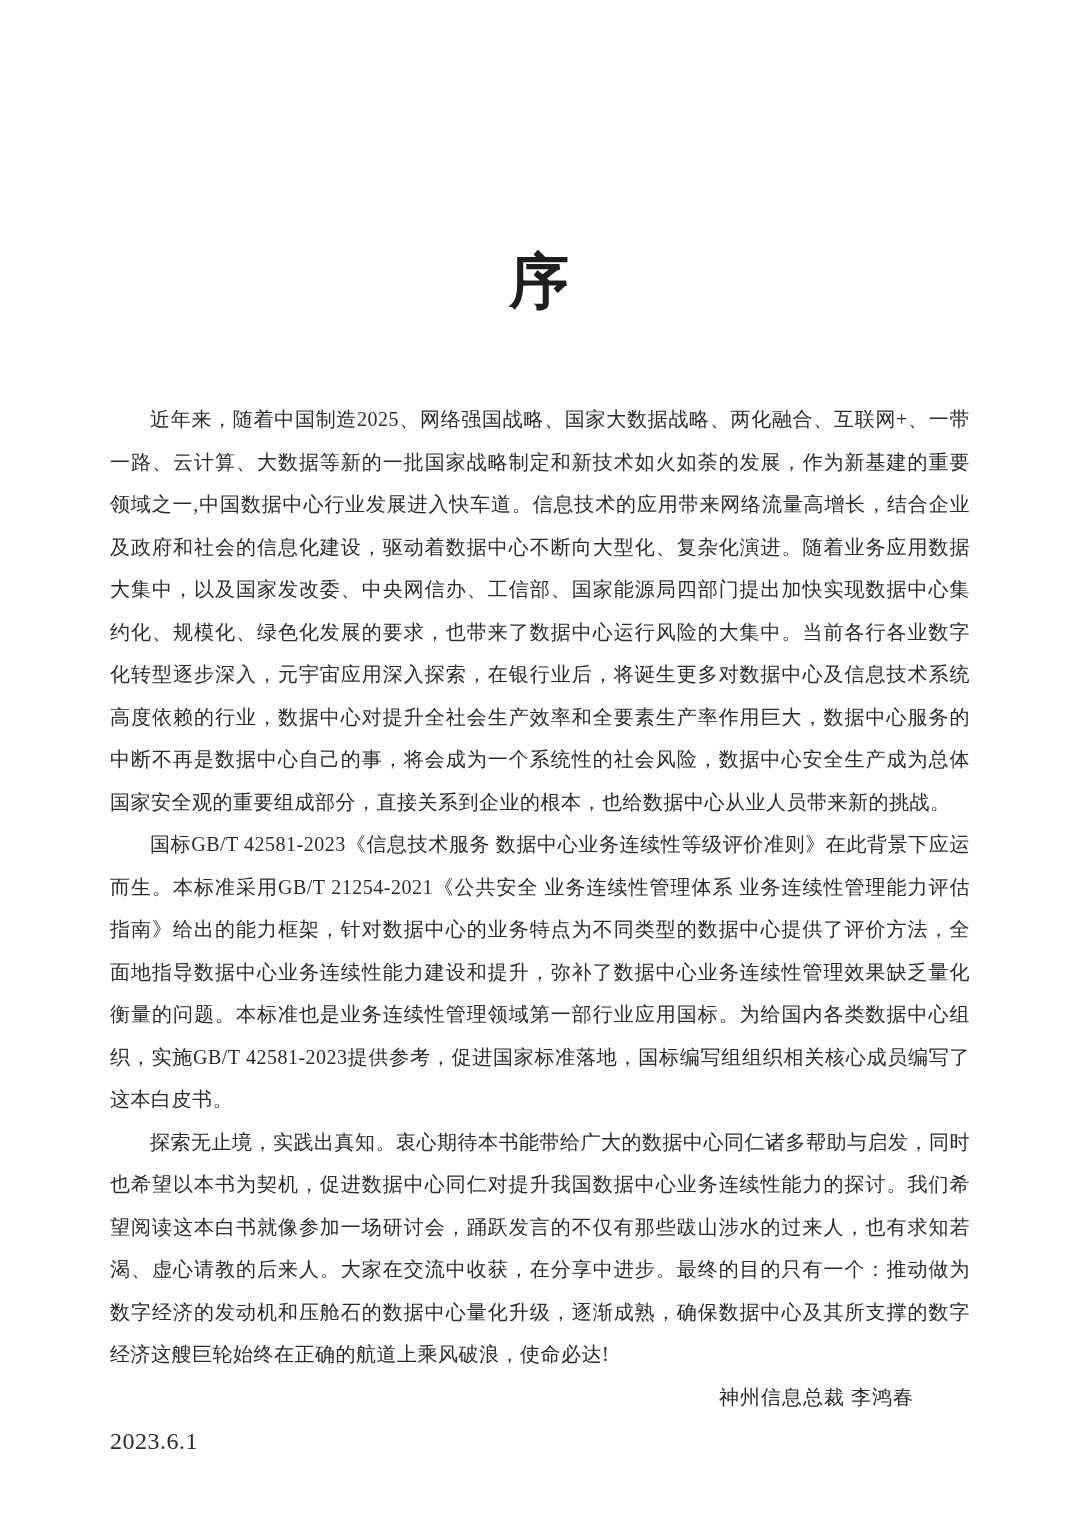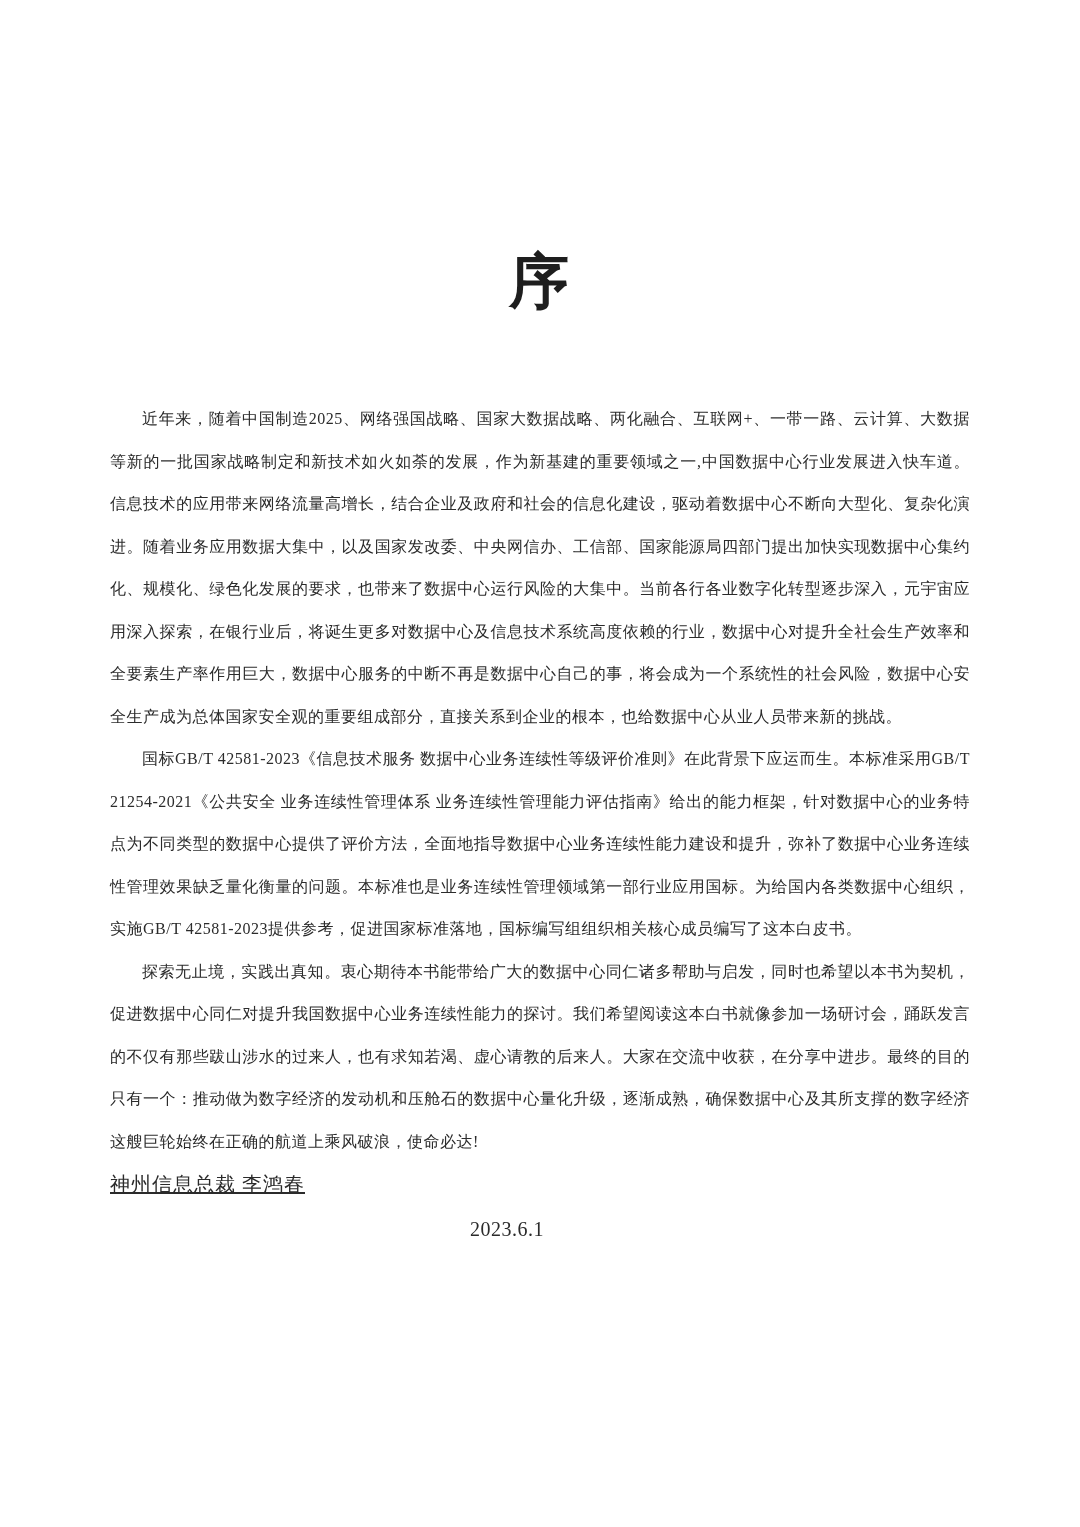--- a/index.html
+++ b/index.html
@@ -19,47 +19,46 @@
     text-align: center;
     font-size: 60px;
     line-height: 64px;
     font-weight: 700;
     letter-spacing: 2px;
     color: #1e1e1e;
   }
   .doc-body {
     margin: 84px auto 0 auto;
     width: 860px;
-    font-size: 16px;
+    font-size: 20px;
     line-height: 42.5px;
     text-align: justify;
     text-justify: inter-ideograph;
     letter-spacing: 0.5px;
   }
   .doc-body p {
     text-indent: 2em;
     margin: 0;
   }
   .signature-block {
     width: 860px;
     margin: 0 auto;
     font-size: 20px;
     line-height: 42.5px;
   }
   .signature-line {
-    text-align: left;
+    text-align: right;
     padding-right: 56px;
     letter-spacing: 1px;
-    text-decoration: underline;
   }
   .date-line {
-    text-align: center;
+    text-align: left;
     padding-right: 66px;
     margin-top: 2px;
-    font-size: 20px;
+    font-size: 24px;
     letter-spacing: 0.5px;
   }
 </style>
 </head>
 <body>
 
 <div class="page">
 
   <h1 class="page-title">序</h1>
 

